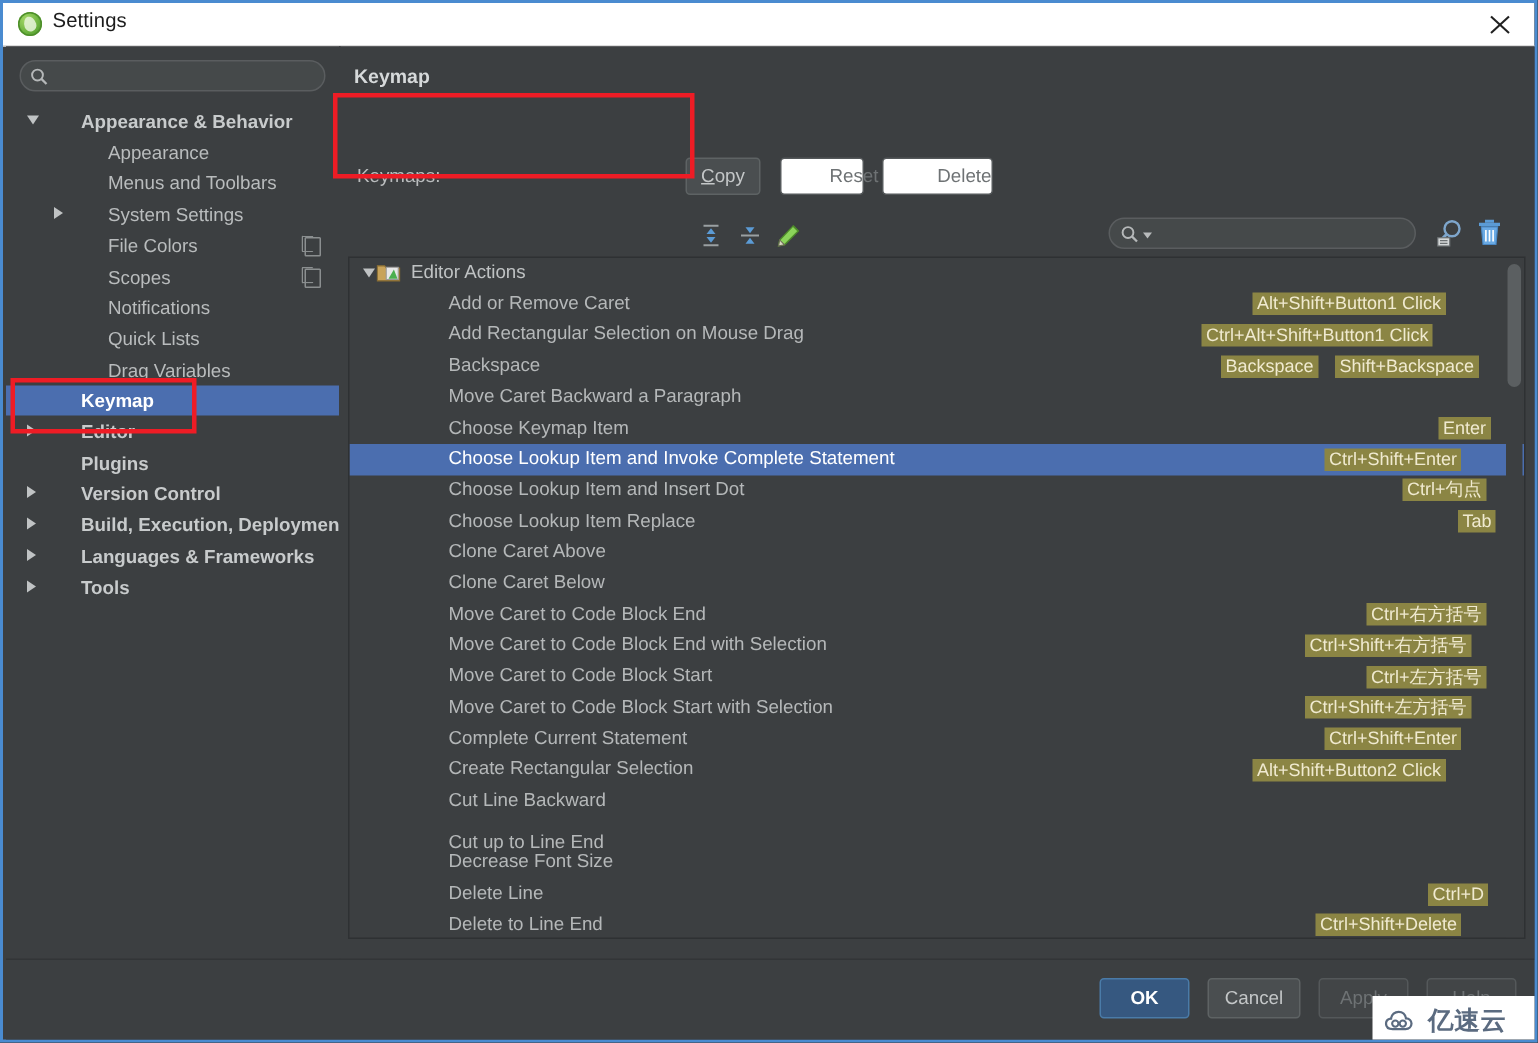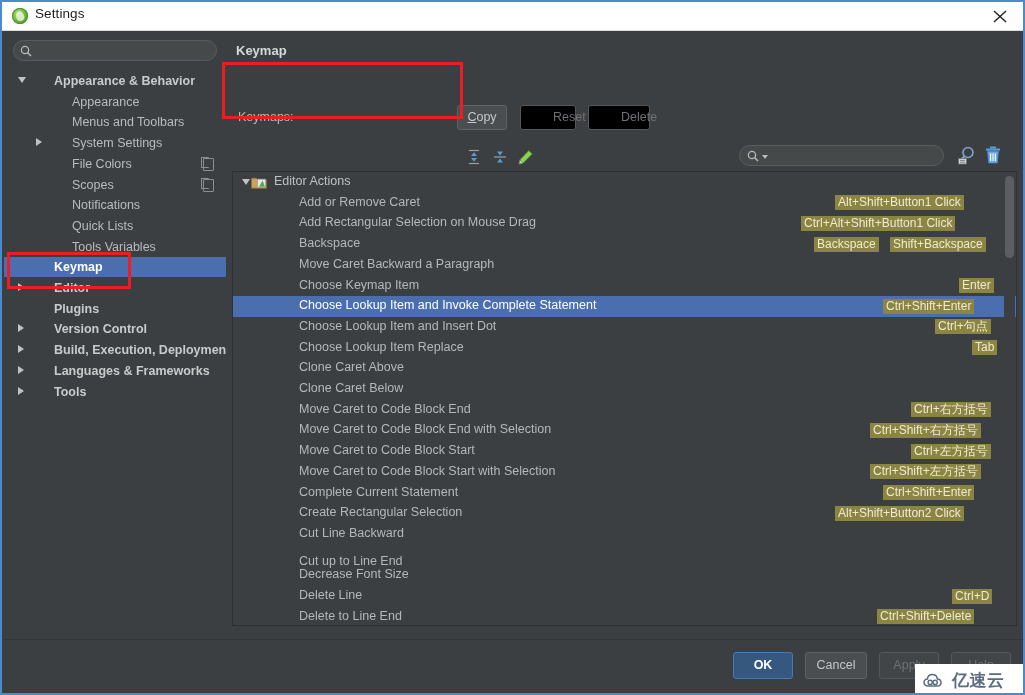--- a/index.html
+++ b/index.html
@@ -215,21 +215,21 @@
     border: 1px solid #5e6364;
     border-radius: 3px;
     background: #4a4e50;
     color: #c4c7c8;
     font-family: "Liberation Sans", sans-serif;
     font-size: 12.5px;
     text-align: center;
     line-height: 23px;
     cursor: default;
   }
-  .dlgbtn.disabled { color: #6e7274; border-color: #54585a; background: #000000; padding-left: 32px; }
+  .dlgbtn.disabled { color: #6e7274; border-color: #54585a; background: #ffffff; padding-left: 32px; }
   .dlgbtn u { text-decoration: underline; }
 
   
   .tb-icon { position: absolute; top: 118px; cursor: default; }
 
   #search-box {
     position: absolute;
     left: 513px; top: 114px;
     width: 205px; height: 21px;
     box-sizing: border-box;
@@ -429,21 +429,21 @@
             <span class="lbl" style="left: 48px;">Scopes</span>
             <span class="copy-glyph"></span>
           </div>
           <div class="tree-item" style="top: 164.2px;">
             <span class="lbl" style="left: 48px;">Notifications</span>
           </div>
           <div class="tree-item" style="top: 184.9px;">
             <span class="lbl" style="left: 48px;">Quick Lists</span>
           </div>
           <div class="tree-item" style="top: 205.6px;">
-            <span class="lbl" style="left: 48px;">Tools Variables</span>
+            <span class="lbl" style="left: 48px;">Drag Variables</span>
           </div>
           <div class="tree-item bold selected" style="top: 226.3px;">
             <span class="lbl" style="left: 30px;">Keymap</span>
           </div>
           <div class="tree-item bold" style="top: 247px;">
             <span class="tw right" style="left: 14px;"></span>
             <span class="lbl" style="left: 30px;">Editor</span>
           </div>
           <div class="tree-item bold" style="top: 267.7px;">
             <span class="lbl" style="left: 30px;">Plugins</span>
@@ -469,21 +469,21 @@
 
     <div id="right-pane">
       <div id="pane-title">Keymap</div>
 
       <div id="keymaps-label">Keymaps:</div>
 
 
       <div id="pane-buttons">
           <div class="dlgbtn" style="left: 231px; width: 50px;"><u>C</u>opy</div>
           <div class="dlgbtn disabled" style="left: 294px; width: 56px;">Reset</div>
-          <div class="dlgbtn disabled" style="left: 362px; width: 62px;">Delete</div>
+          <div class="dlgbtn disabled" style="left: 362px; width: 74px; text-align: right;">Delete</div>
         </div>
 
       <div id="toolbar-icons">
           <div class="tb-icon" style="left: 240px;"><svg width="16" height="16" viewBox="0 0 16 16">
               <line x1="3" y1="1.5" x2="13" y2="1.5" stroke="#9aa0a2" stroke-width="1.2"></line>
               <line x1="3" y1="14.5" x2="13" y2="14.5" stroke="#9aa0a2" stroke-width="1.2"></line>
               <path d="M8 3.2 L11 7 L5 7 Z" fill="#5b9bd5"></path>
               <path d="M8 12.8 L11 9 L5 9 Z" fill="#5b9bd5"></path>
             </svg></div>
           <div class="tb-icon" style="left: 266px;"><svg width="16" height="16" viewBox="0 0 16 16">

